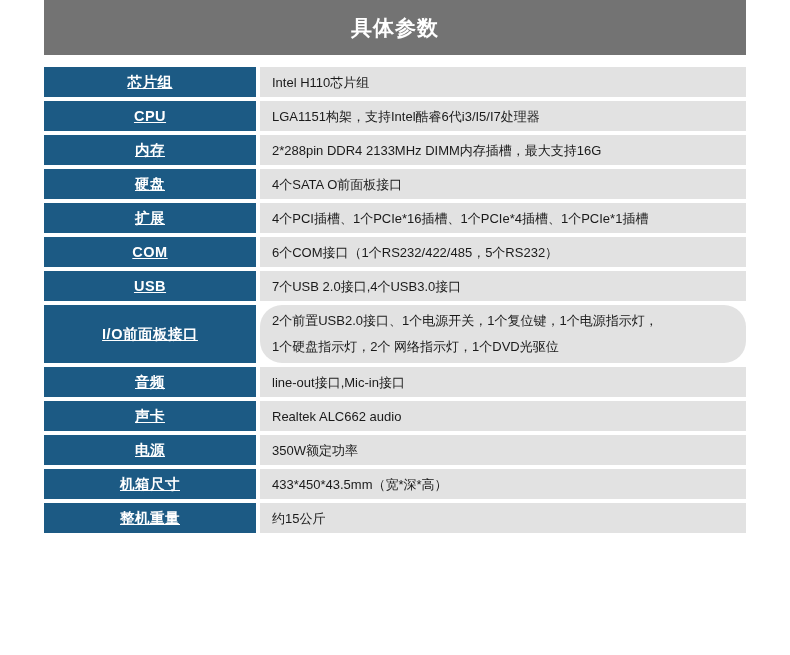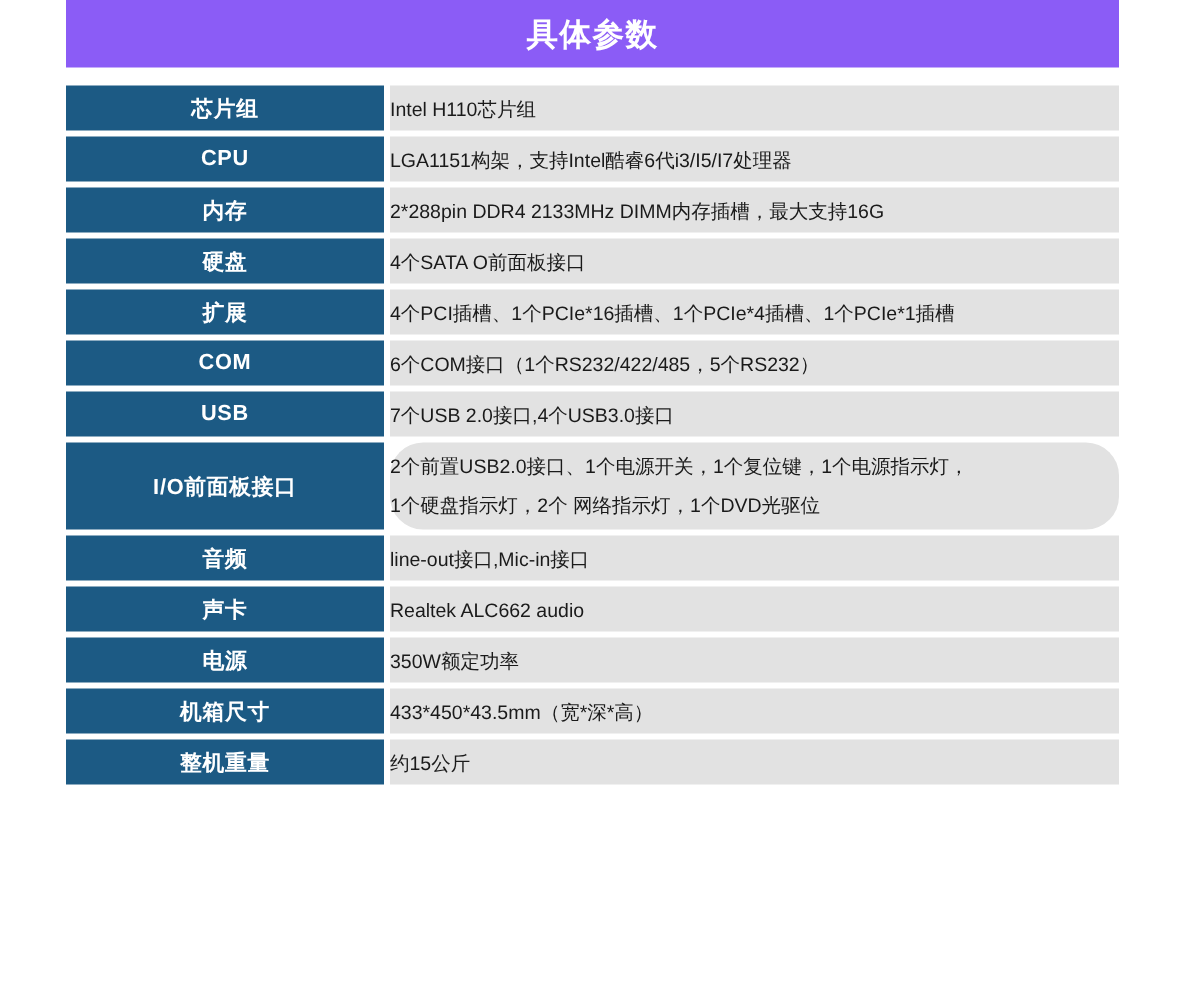--- a/index.html
+++ b/index.html
@@ -16,22 +16,22 @@
   }
   .page {
     width: 790px;
     height: 655px;
     box-sizing: border-box;
     padding: 0 44px;
     background: #ffffff;
     position: relative;
   }
   .title-bar {
-    height: 45px;
-    background: #8b5cf6;
+    height: 55px;
+    background: #737373;
     display: flex;
     align-items: center;
     justify-content: center;
     margin-bottom: 8px;
   }
   .title-bar .title-text {
     color: #ffffff;
     font-size: 21px;
     font-weight: bold;
     letter-spacing: 1px;
@@ -50,36 +50,38 @@
     width: 212px;
     background: #1c5a84;
     color: #ffffff;
     text-align: center;
     font-size: 14.5px;
     font-weight: bold;
     letter-spacing: 0.5px;
     height: 30px;
     padding: 4px 4px;
     box-sizing: border-box;
+    text-decoration: underline;
   }
   td.spacer {
     width: 4px;
     background: #ffffff;
   }
   td.value {
     background: #e2e2e2;
     color: #1a1a1a;
     font-size: 13px;
     padding: 5px 10px 5px 12px;
     box-sizing: border-box;
     line-height: 21px;
   }
   td.value .line {
     display: block;
     white-space: nowrap;
+    margin-left: 12px;
   }
   tr.tall td.label,
   tr.tall td.value {
     height: 58px;
   }
   tr.tall td.value {
     line-height: 26px;
     border-radius: 22px;
   }
 </style>

